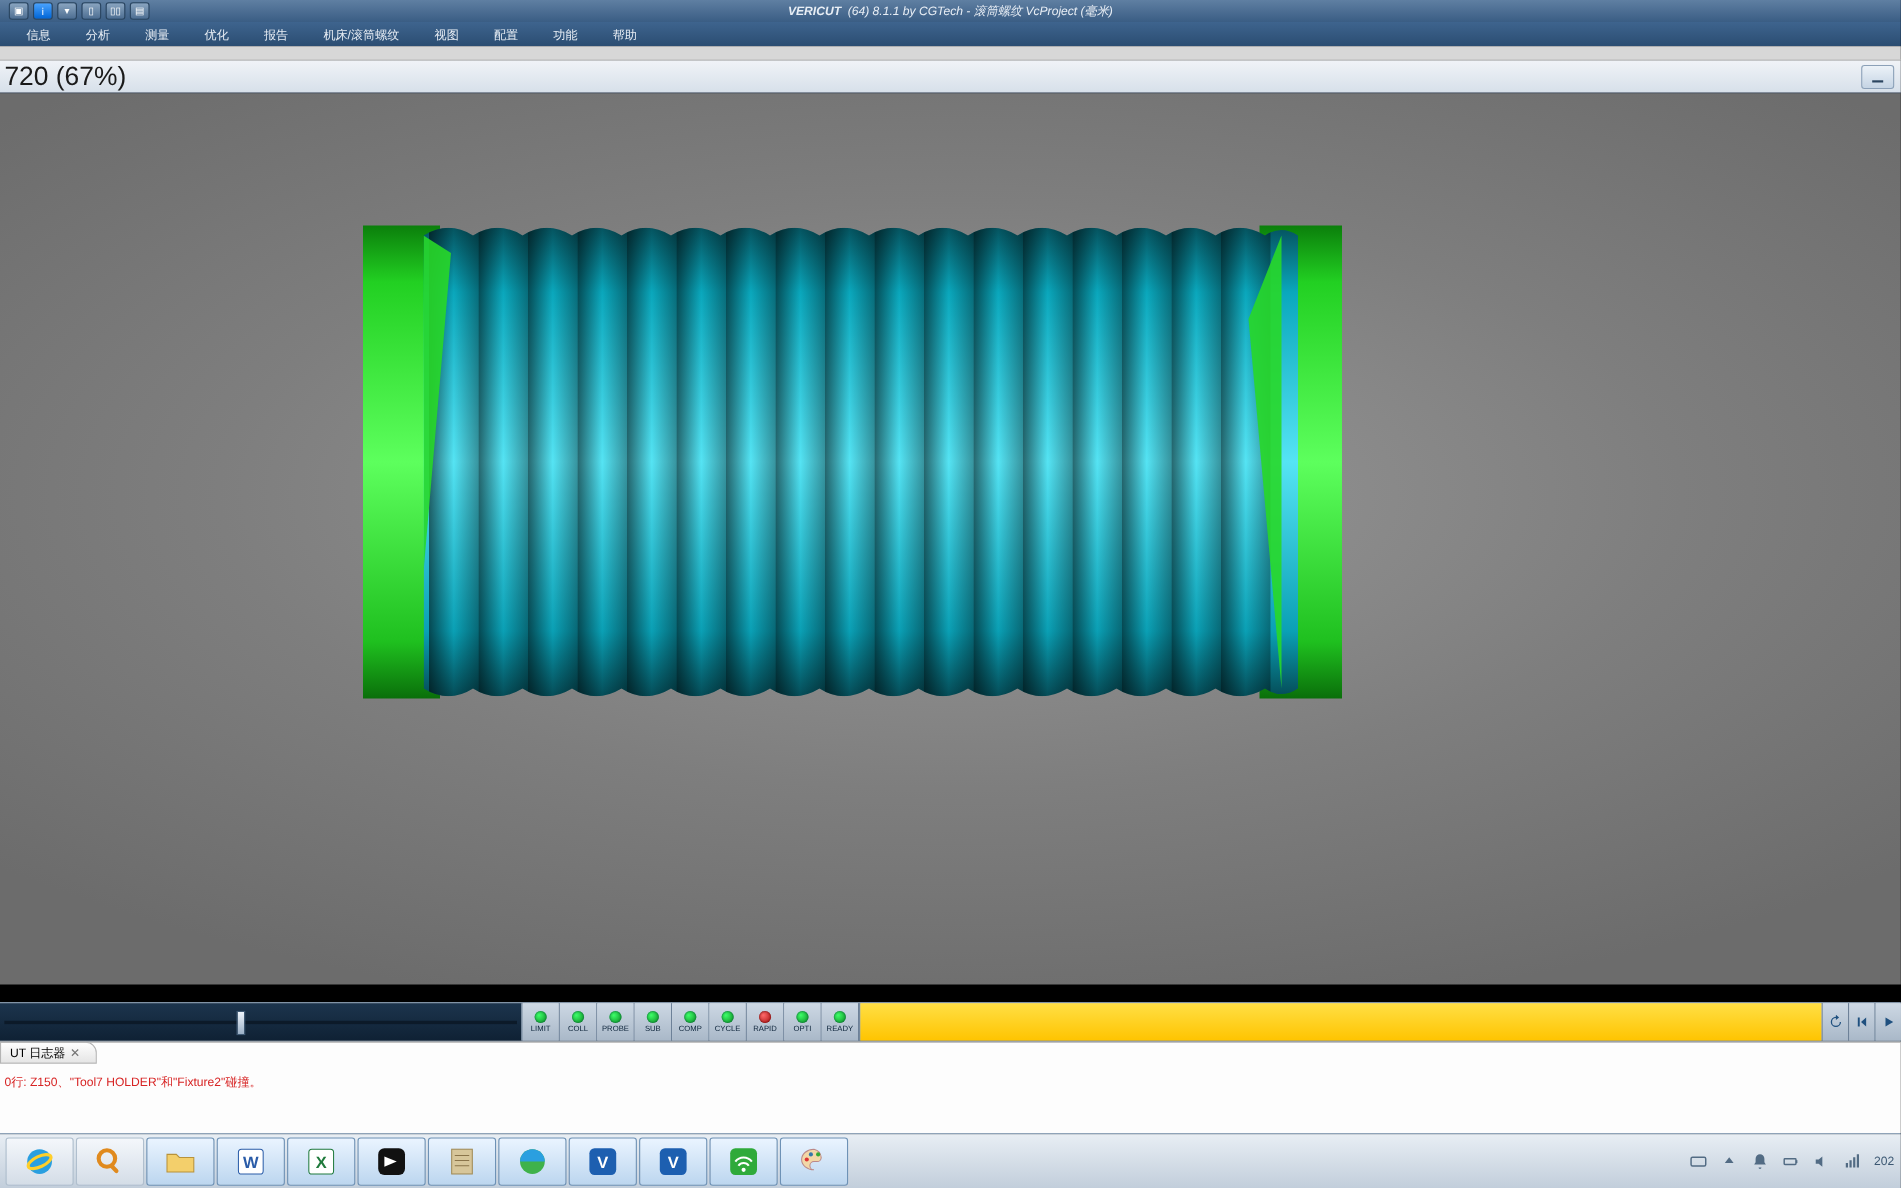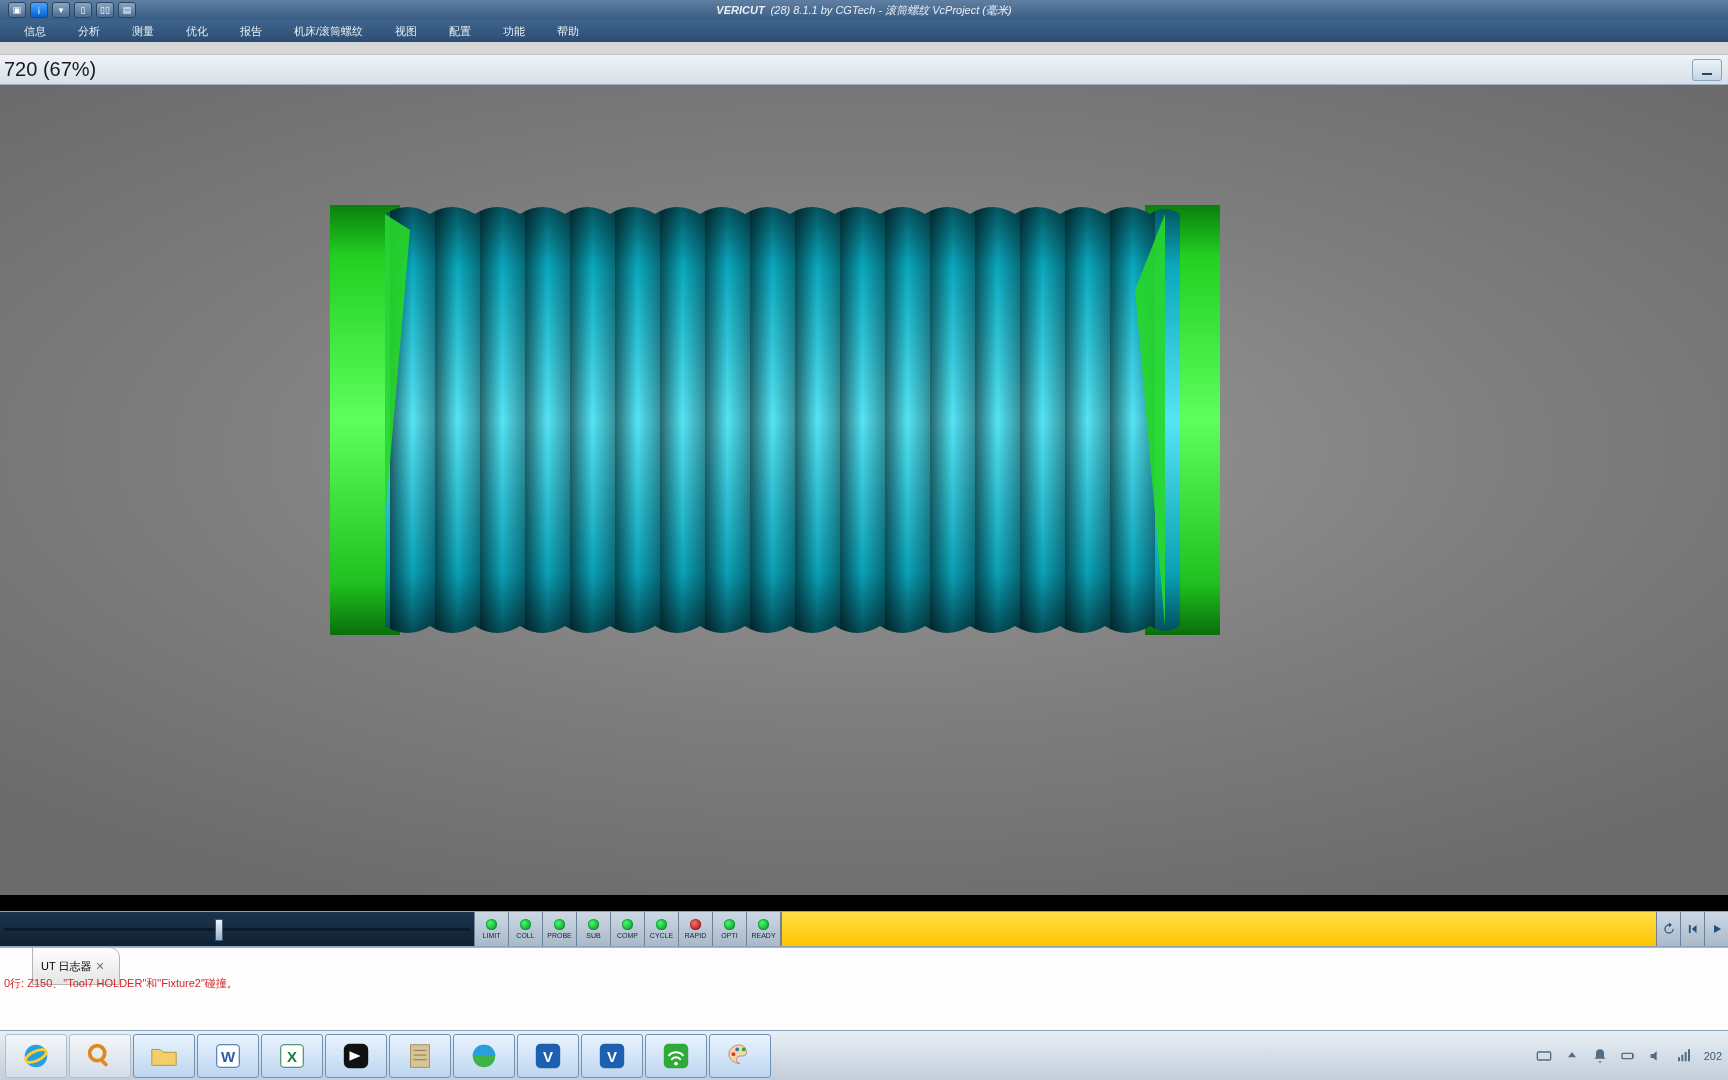--- a/index.html
+++ b/index.html
@@ -23,21 +23,21 @@
   padding-left:24px; gap:32px; color:#e8eef5; font-size:11px; }
 .menubar span { cursor:pointer; }
 
 
 .substat { position:absolute; top:42px; left:0; right:0; height:13px;
   background:#d7d7d7; border-bottom:1px solid #bfbfbf;}
 
 
 .vphdr { position:absolute; top:55px; left:0; right:0; height:30px;
   background:linear-gradient(#f0f3f7,#d7e0ea); border-bottom:1px solid #9fafc2;
-  display:flex; align-items:center; padding-left:4px; color:#1a1a1a; font-size:20px;}
+  display:flex; align-items:center; padding-left:4px; color:#1a1a1a; font-size:24px;}
 .vphdr .minbtn { position:absolute; right:6px; top:4px; width:30px; height:22px;
   background:linear-gradient(#ecf2f8,#c5d4e4); border:1px solid #8ba0b8; border-radius:3px;
   display:flex; align-items:flex-end; justify-content:center; padding-bottom:5px; cursor:pointer;}
 .vphdr .minbtn::after { content:""; width:10px; height:2px; background:#2b4560;}
 
 
 .viewport { position:absolute; top:85px; left:0; right:0; bottom:185px;
   background:radial-gradient(70% 60% at 50% 45%, #9a9a9a 0%, #7e7e7e 55%, #6c6c6c 100%);
   overflow:hidden; }
 .part-svg { position:absolute; left:330px; top:115px; } 
@@ -64,23 +64,23 @@
   border-left:1px solid #6d8198;}
 .rbtns{ display:flex; height:100%; }
 .rbtn { width:24px; height:100%; border-left:1px solid #6d8198;
   display:flex; align-items:center; justify-content:center;
   background:linear-gradient(#cdd8e4,#a9b8c8);}
 .rbtn svg{ width:14px; height:14px; fill:#1f507f; cursor:pointer;}
 
 
 .logpanel { position:absolute; left:0; right:0; bottom:50px; top:calc(100% - 133px);
   background:#fdfdfd; border-top:1px solid #b4b4b4; font-size:11px; }
-.logtab { position:absolute; top:-1px; left:0; height:38px; padding:0 14px 0 8px;
+.logtab { position:absolute; top:-1px; left:0; height:20px; padding:0 14px 0 8px;
   background:linear-gradient(#fefefe,#e5e5e5); border:1px solid #b4b4b4;
-  border-top-right-radius:10px; display:flex; align-items:center; gap:4px; cursor:pointer;margin-left:32px;}
+  border-top-right-radius:10px; display:flex; align-items:center; gap:4px; cursor:pointer;}
 .logtext{ position:absolute; left:4px; top:28px; font-size:11px; color:#d72424;}
 .logtext .l1{ color:#d72424; }
 
 
 .taskbar { position:absolute; left:0; right:0; bottom:0; height:50px;
   background:linear-gradient(#e8eef4,#c2cedb); border-top:1px solid #8fa3b8;
   display:flex; align-items:center; }
 .tb-app { width:62px; height:44px; margin:0 1px; border:1px solid #b0bfce; border-radius:3px;
   background:linear-gradient(#f4f7fb,#d4dde7); display:flex; align-items:center;
   justify-content:center; position:relative; cursor:pointer; }
@@ -97,21 +97,21 @@
   <div class="tb-left">
     <div class="tb-btn">▣</div>
     <div class="tb-btn blue">ℹ</div>
     <div class="tb-btn">▾</div>
     <div class="tb-btn">▯</div>
     <div class="tb-btn">▯▯</div>
     <div class="tb-btn">▤</div>
   </div>
   <div class="tb-title">
     <span class="tb-brand">VERICUT</span>
-    <span>(28) 8.1.1 by CGTech - 滚筒螺纹 VcProject (毫米)</span>
+    <span>(64) 8.1.1 by CGTech - 滚筒螺纹 VcProject (毫米)</span>
   </div>
 </div>
 
 <div class="menubar">
   <span>信息</span>
   <span>分析</span>
   <span>测量</span>
   <span>优化</span>
   <span>报告</span>
   <span>机床/滚筒螺纹</span>

